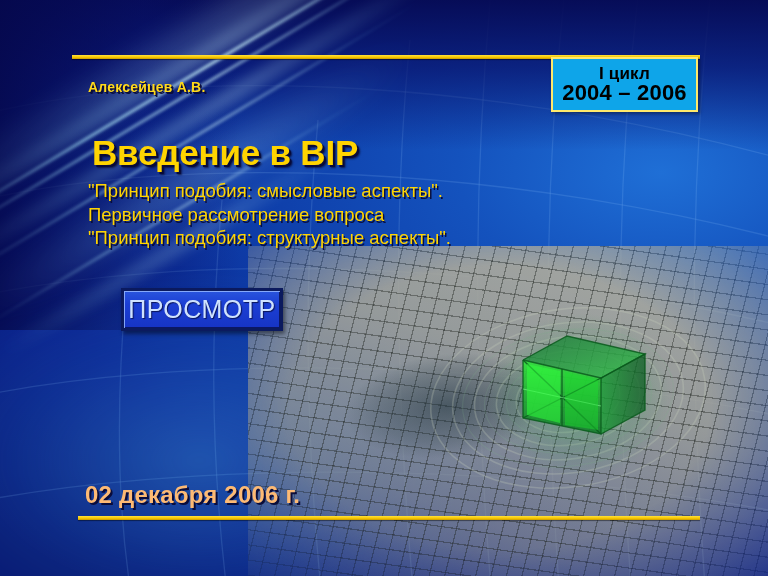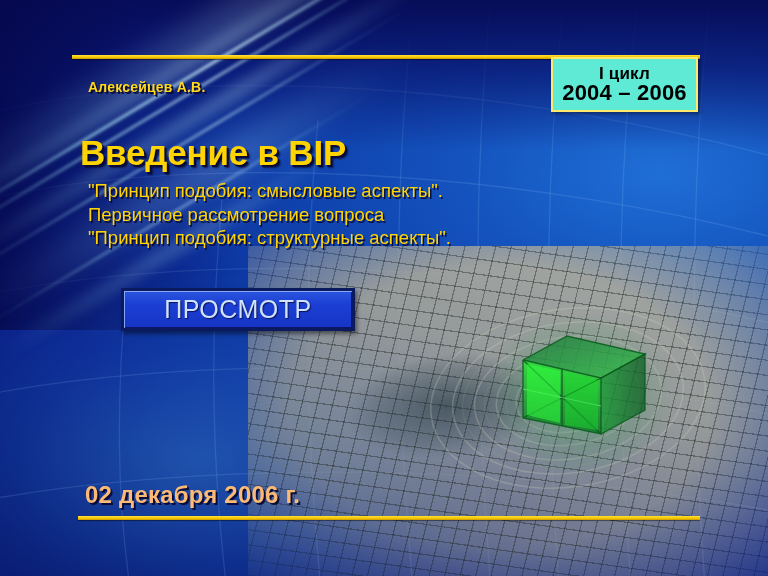--- a/index.html
+++ b/index.html
@@ -138,21 +138,21 @@
     left: 78px; top: 516px;
     width: 622px; height: 4px;
     background: linear-gradient(180deg, #ffe23a 0%, #f5c400 60%, #c99a00 100%);
     box-shadow: 0 1px 1px rgba(0,0,0,0.45);
   }
 
   .cycle-box {
     position: absolute;
     left: 551px; top: 57px;
     width: 147px; height: 55px;
-    background: #5eead4;
+    background: #0ea5e9;
     border: 2px solid #ffe96b;
     box-sizing: border-box;
     box-shadow: 2px 2px 3px rgba(0,0,0,0.35);
     display: flex;
     flex-direction: column;
     align-items: center;
     justify-content: center;
     line-height: 1.02;
   }
   .cycle-line1 {
@@ -174,21 +174,21 @@
     color: #ffd91a;
     font-weight: bold;
     font-size: 14px;
     letter-spacing: 0.2px;
     text-shadow: 2px 2px 0 rgba(10,12,60,0.95), 1px 1px 0 rgba(10,12,60,0.95);
     white-space: nowrap;
   }
 
   .title {
     position: absolute;
-    left: 80px; top: 133px;
+    left: 92px; top: 133px;
     color: #ffd400;
     font-weight: bold;
     font-size: 35px;
     letter-spacing: -0.2px;
     text-shadow: 2px 2px 0 rgba(8,10,55,0.95), 3px 3px 2px rgba(5,6,40,0.7);
     white-space: nowrap;
   }
 
   .subtitle {
     position: absolute;
@@ -197,21 +197,21 @@
     font-size: 18.5px;
     line-height: 23.5px;
     text-shadow: 1.5px 1.5px 0 rgba(8,10,55,0.92);
     white-space: nowrap;
   }
   .subtitle div { white-space: nowrap; }
 
   .view-button {
     position: absolute;
     left: 121px; top: 288px;
-    width: 234px; height: 43px;
+    width: 162px; height: 43px;
     box-sizing: border-box;
     background: linear-gradient(180deg, #2a55dd 0%, #1c3fd4 35%, #1634c4 100%);
     border: 3px solid #0b1a5e;
     box-shadow:
       inset 1px 1px 0 rgba(150,185,255,0.85),
       inset -1px -1px 0 rgba(10,20,90,0.9),
       2px 3px 4px rgba(0,0,0,0.45);
     display: flex;
     align-items: center;
     justify-content: center;

